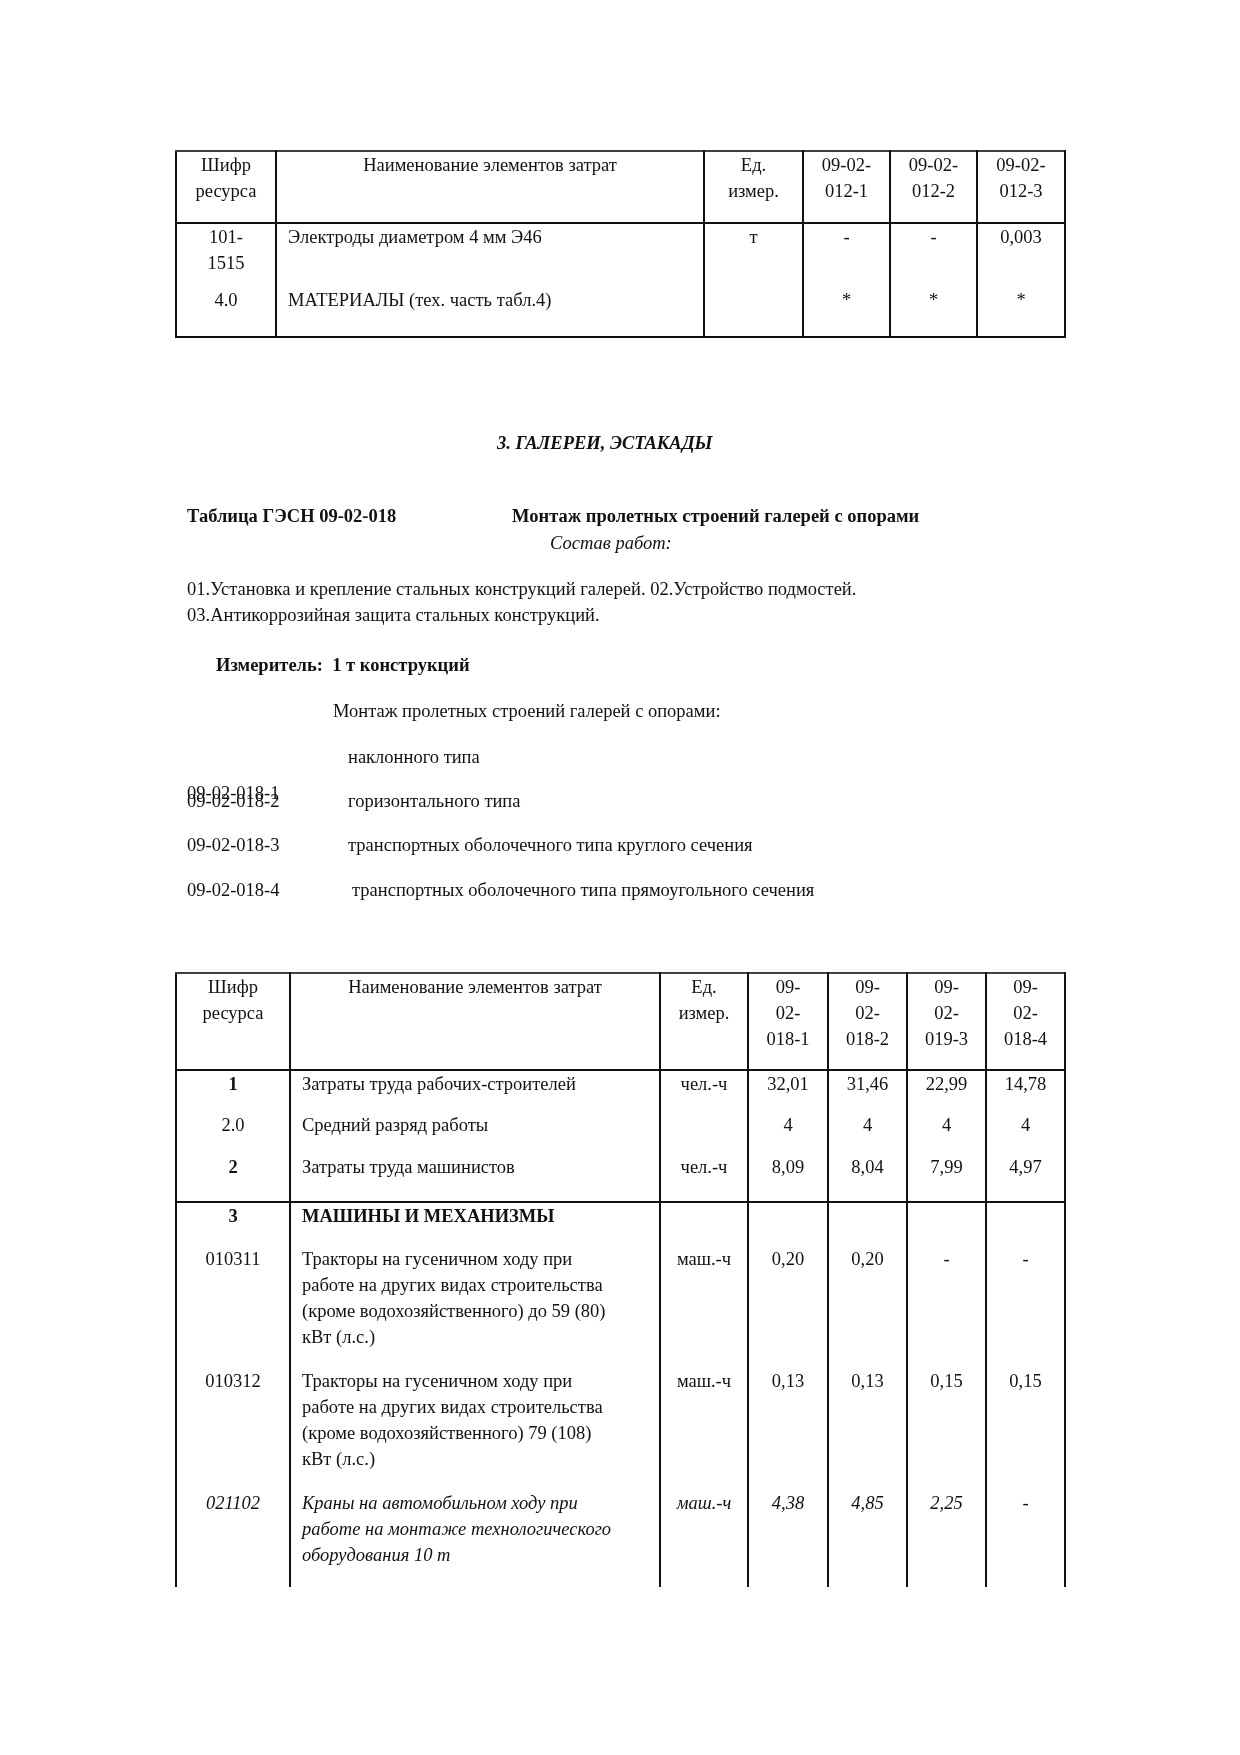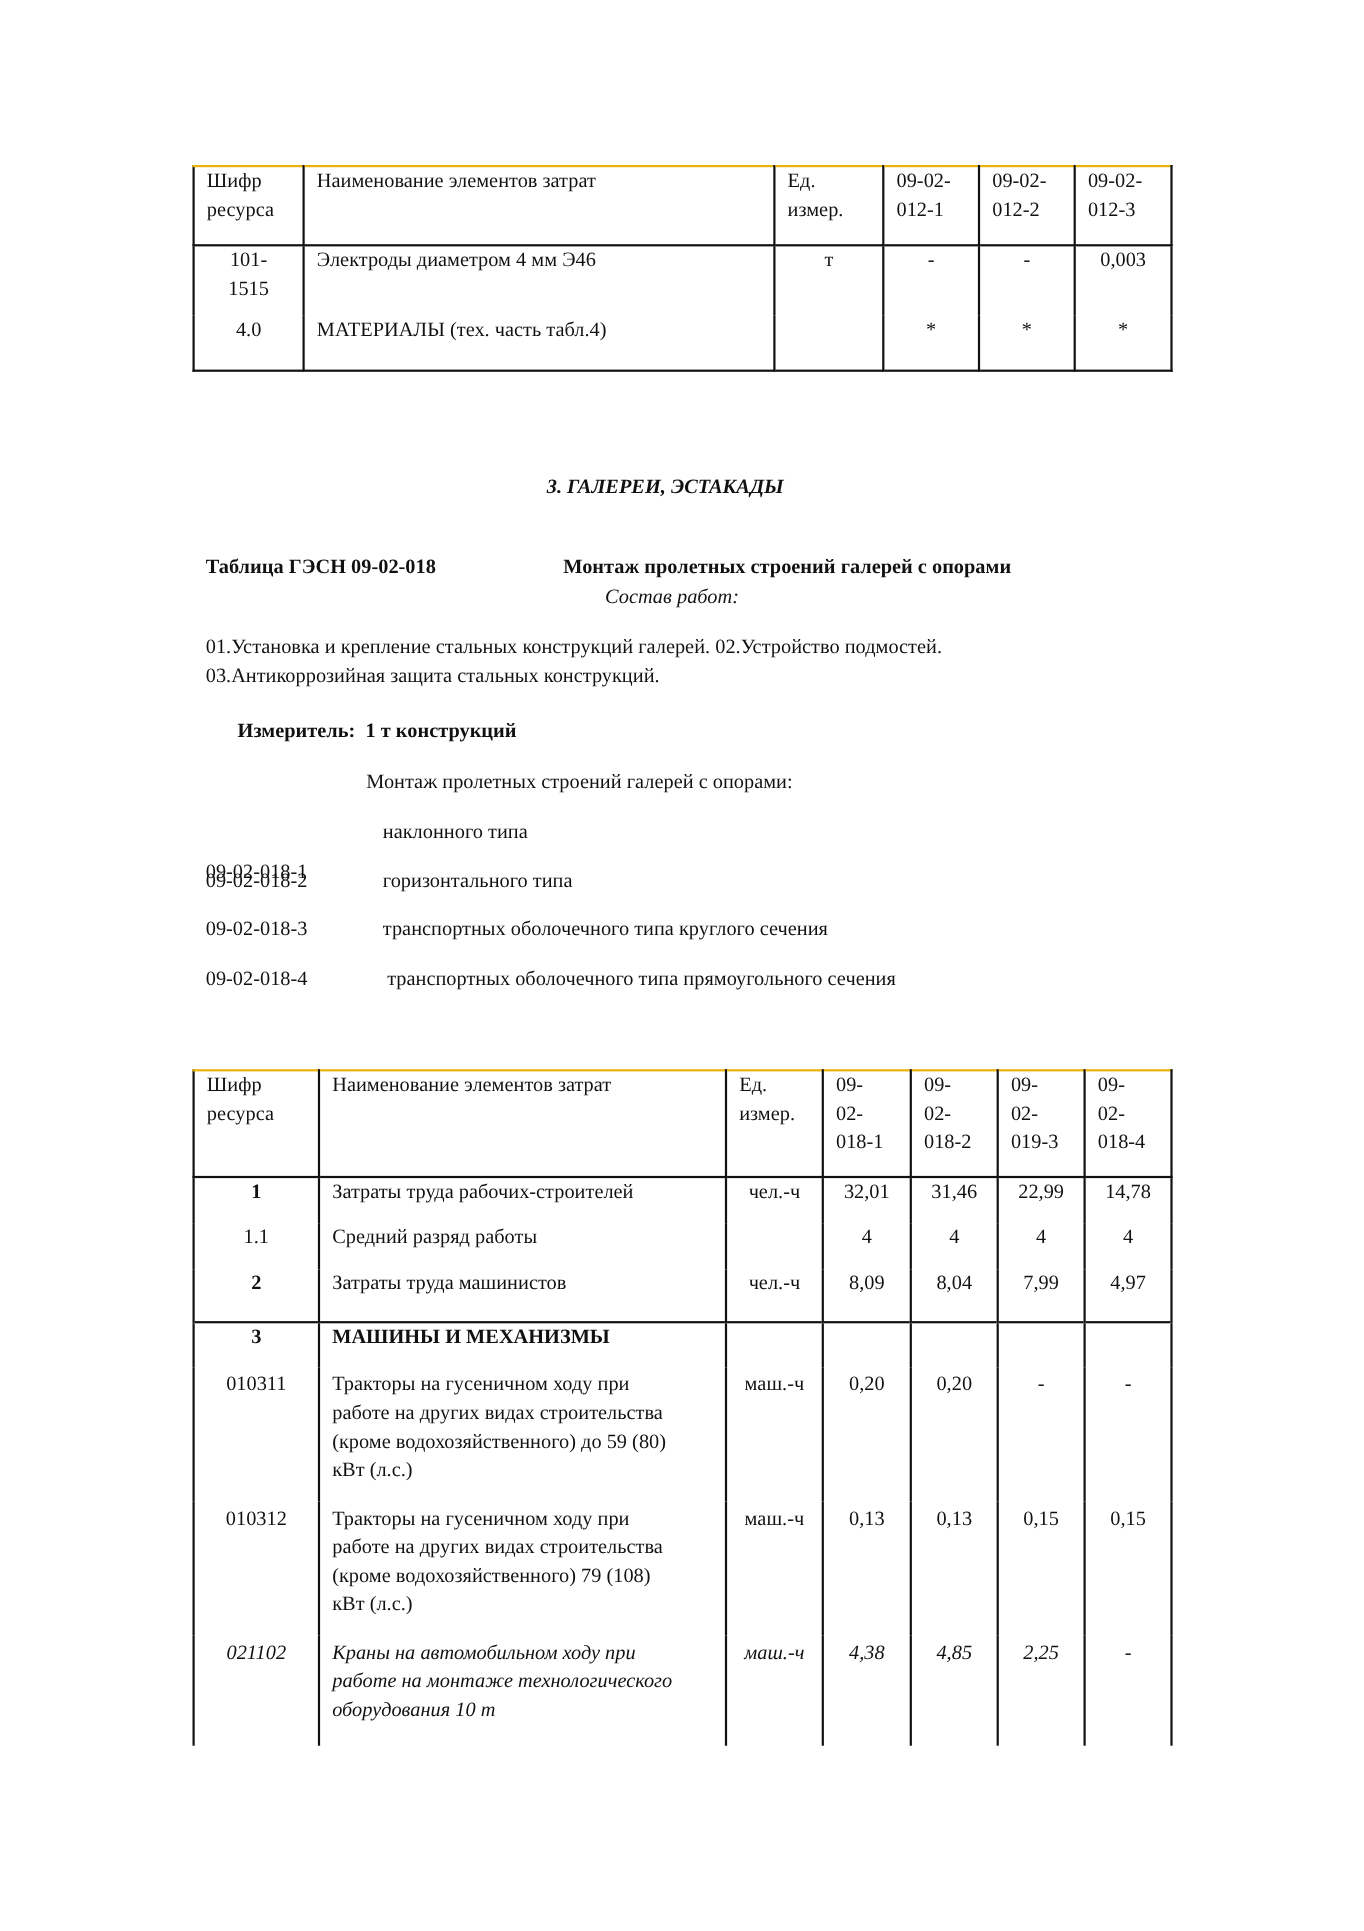--- a/index.html
+++ b/index.html
@@ -6,21 +6,21 @@
   body {
     width: 1240px; height: 1755px; position: relative; overflow: hidden;
     font-family: "Liberation Serif", serif; font-size: 18.5px; color: #111;
   }
   .abs { position: absolute; white-space: nowrap; line-height: 26px; }
   table { border-collapse: collapse; position: absolute; table-layout: fixed; }
   td { vertical-align: top; padding: 0 11px; line-height: 26px; font-size: 18.5px; }
   .t1 td, .t2 td { border-left: 2px solid #111; border-right: 2px solid #111; }
   .c { text-align: center; }
   .b { font-weight: bold; }
-  .hdr td { border-top: 2px solid #eab308; border-bottom: 2px solid #111; }
+  .hdr td { border-top: 2px solid #404040; border-bottom: 2px solid #111; text-align: center; }
   .t1 .last td { border-bottom: 2px solid #111; }
   .t2 .sec td { border-top: 2px solid #111; }
   .bi { font-weight: bold; font-style: italic; }
   .it { font-style: italic; }
 </style>
 </head>
 <body>
 
 <table class="t1" style="left:175px; top:150px; width:889px;">
   <colgroup>
@@ -108,21 +108,21 @@
   <tr style="height:42px;">
     <td class="c b">1</td>
     <td>Затраты труда рабочих-строителей</td>
     <td class="c">чел.-ч</td>
     <td class="c">32,01</td>
     <td class="c">31,46</td>
     <td class="c">22,99</td>
     <td class="c">14,78</td>
   </tr>
   <tr style="height:42px;">
-    <td class="c">1.1</td>
+    <td class="c">2.0</td>
     <td>Средний разряд работы</td>
     <td class="c"></td>
     <td class="c">4</td>
     <td class="c">4</td>
     <td class="c">4</td>
     <td class="c">4</td>
   </tr>
   <tr style="height:48px;">
     <td class="c b">2</td>
     <td>Затраты труда машинистов</td>

